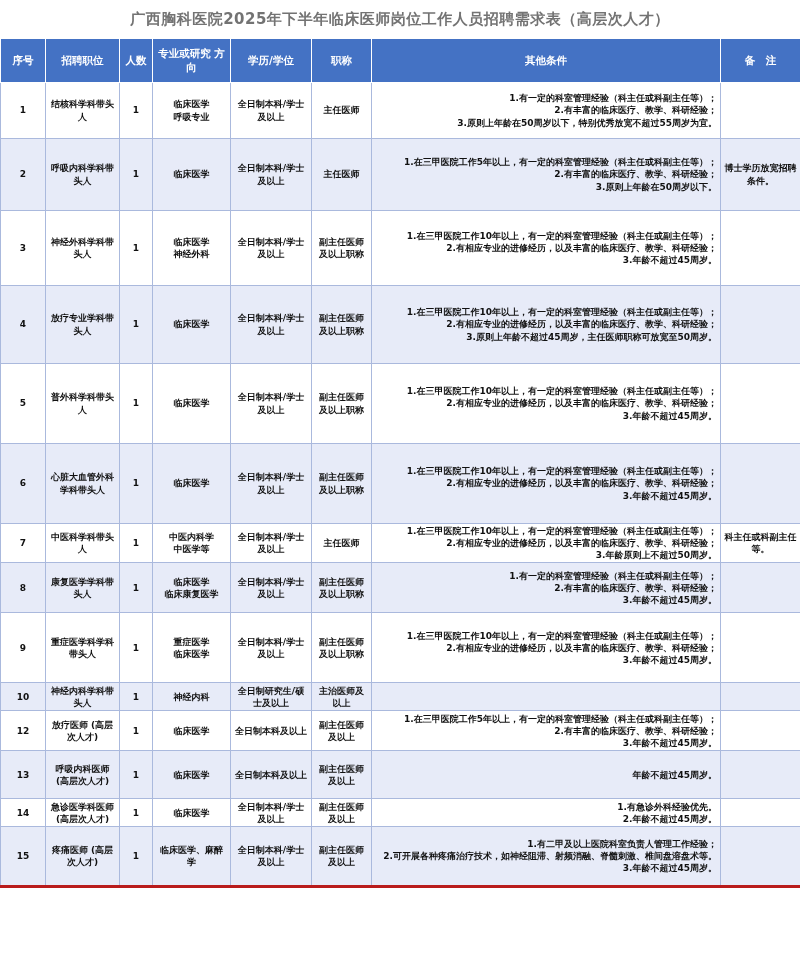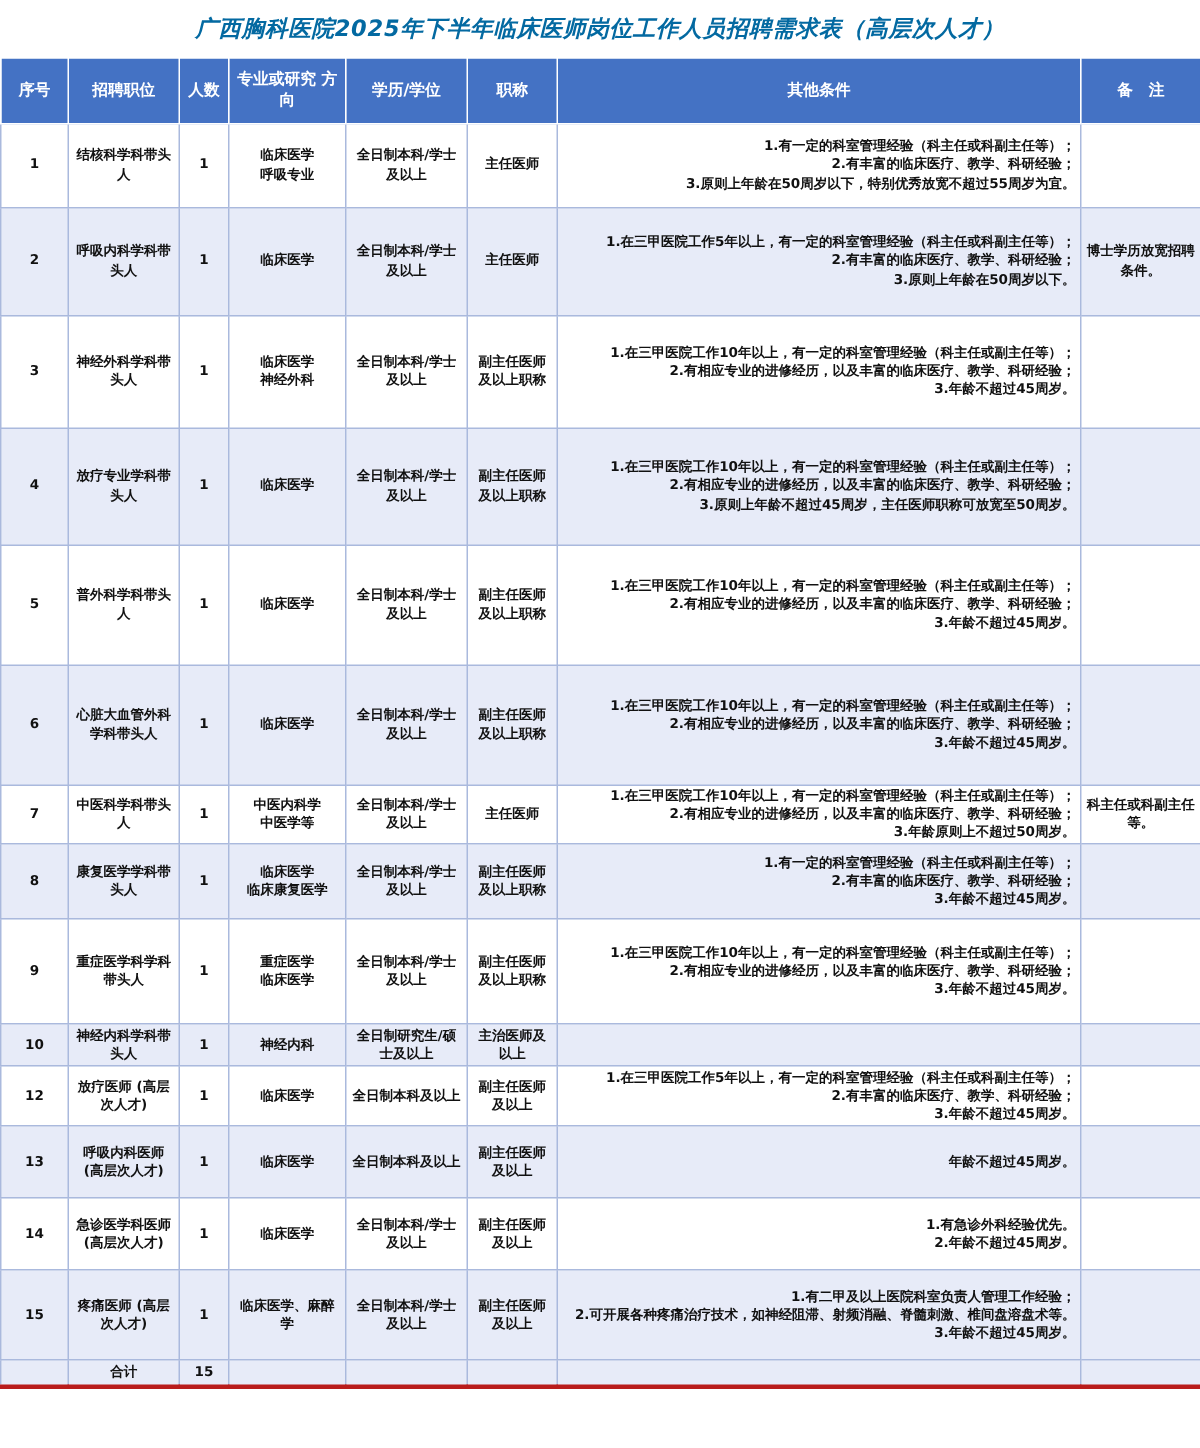--- a/index.html
+++ b/index.html
@@ -1,21 +1,21 @@
 <!DOCTYPE html>
 <html><head>
 <meta charset="utf-8">
 <style>
   html,body{margin:0;padding:0;background:#ffffff;}
   body{width:800px;font-family:"DejaVu Sans","Liberation Sans",sans-serif;}
   .page{width:800px;}
   .page-title{
     margin:0;padding:10px 0 9px 0;
-    text-align:center;color:#0369a1;
-    font-size:15px;font-weight:bold;letter-spacing:.5px;font-style:italic;
+    text-align:center;color:#737373;
+    font-size:15px;font-weight:bold;letter-spacing:.5px;
   }
   table.recruit{
     width:800px;border-collapse:collapse;table-layout:fixed;
     border-bottom:3px solid #b91c1c;
   }
   thead th{
     background:#4472c4;color:#ffffff;
     font-size:10.5px;font-weight:bold;
     border:1.5px solid #ffffff;
     padding:2px;text-align:center;vertical-align:middle;
@@ -202,48 +202,38 @@
       <tr style="height:48px">
         <td>13</td>
         <td>呼吸内科医师(高层次人才)</td>
         <td>1</td>
         <td class="pre">临床医学</td>
         <td>全日制本科及以上</td>
         <td>副主任医师及以上</td>
         <td class="left pre">年龄不超过45周岁。</td>
         <td></td>
       </tr>
-      <tr style="height:48px">
+      <tr style="height:28px">
         <td>14</td>
         <td>急诊医学科医师(高层次人才)</td>
         <td>1</td>
         <td class="pre">临床医学</td>
         <td>全日制本科/学士及以上</td>
         <td>副主任医师及以上</td>
         <td class="left pre">1.有急诊外科经验优先。
 2.年龄不超过45周岁。</td>
         <td></td>
       </tr>
       <tr style="height:60px">
         <td>15</td>
         <td>疼痛医师 (高层次人才)</td>
         <td>1</td>
         <td class="pre">临床医学、麻醉学</td>
         <td>全日制本科/学士及以上</td>
         <td>副主任医师及以上</td>
         <td class="left pre">1.有二甲及以上医院科室负责人管理工作经验；
 2.可开展各种疼痛治疗技术，如神经阻滞、射频消融、脊髓刺激、椎间盘溶盘术等。
 3.年龄不超过45周岁。</td>
-        <td></td>
-      </tr>
-      <tr class="total-row" style="height:18px">
-        <td></td>
-        <td>合计</td>
-        <td>15</td>
-        <td></td>
-        <td></td>
-        <td></td>
-        <td></td>
         <td></td>
       </tr>
     </tbody>
   </table>
 </div>
 
 </body></html>

